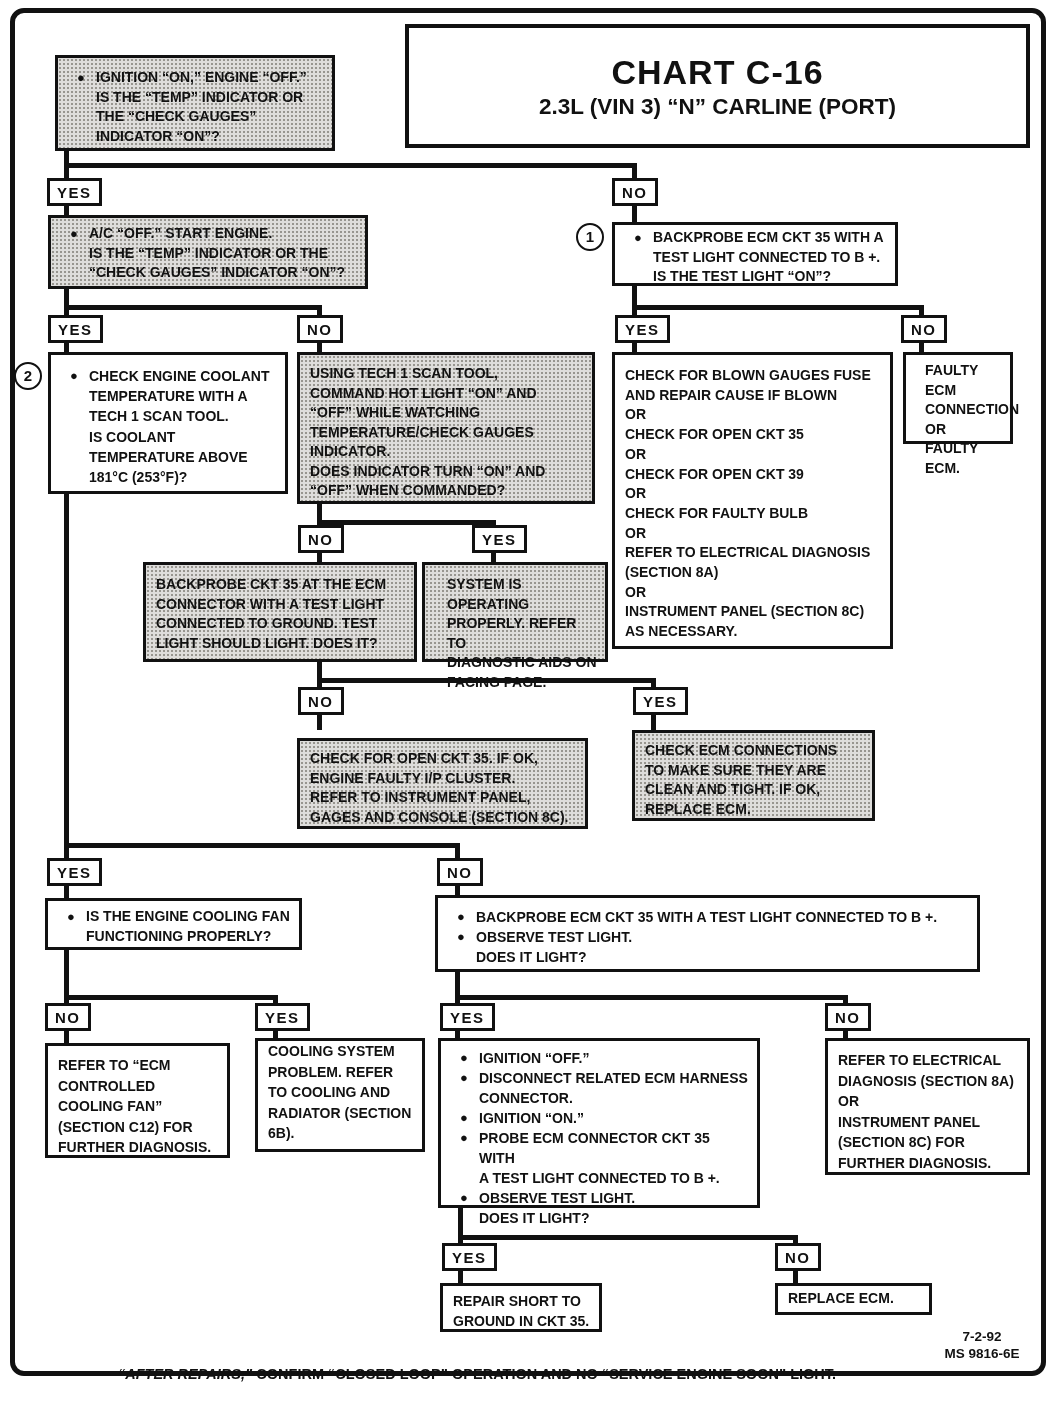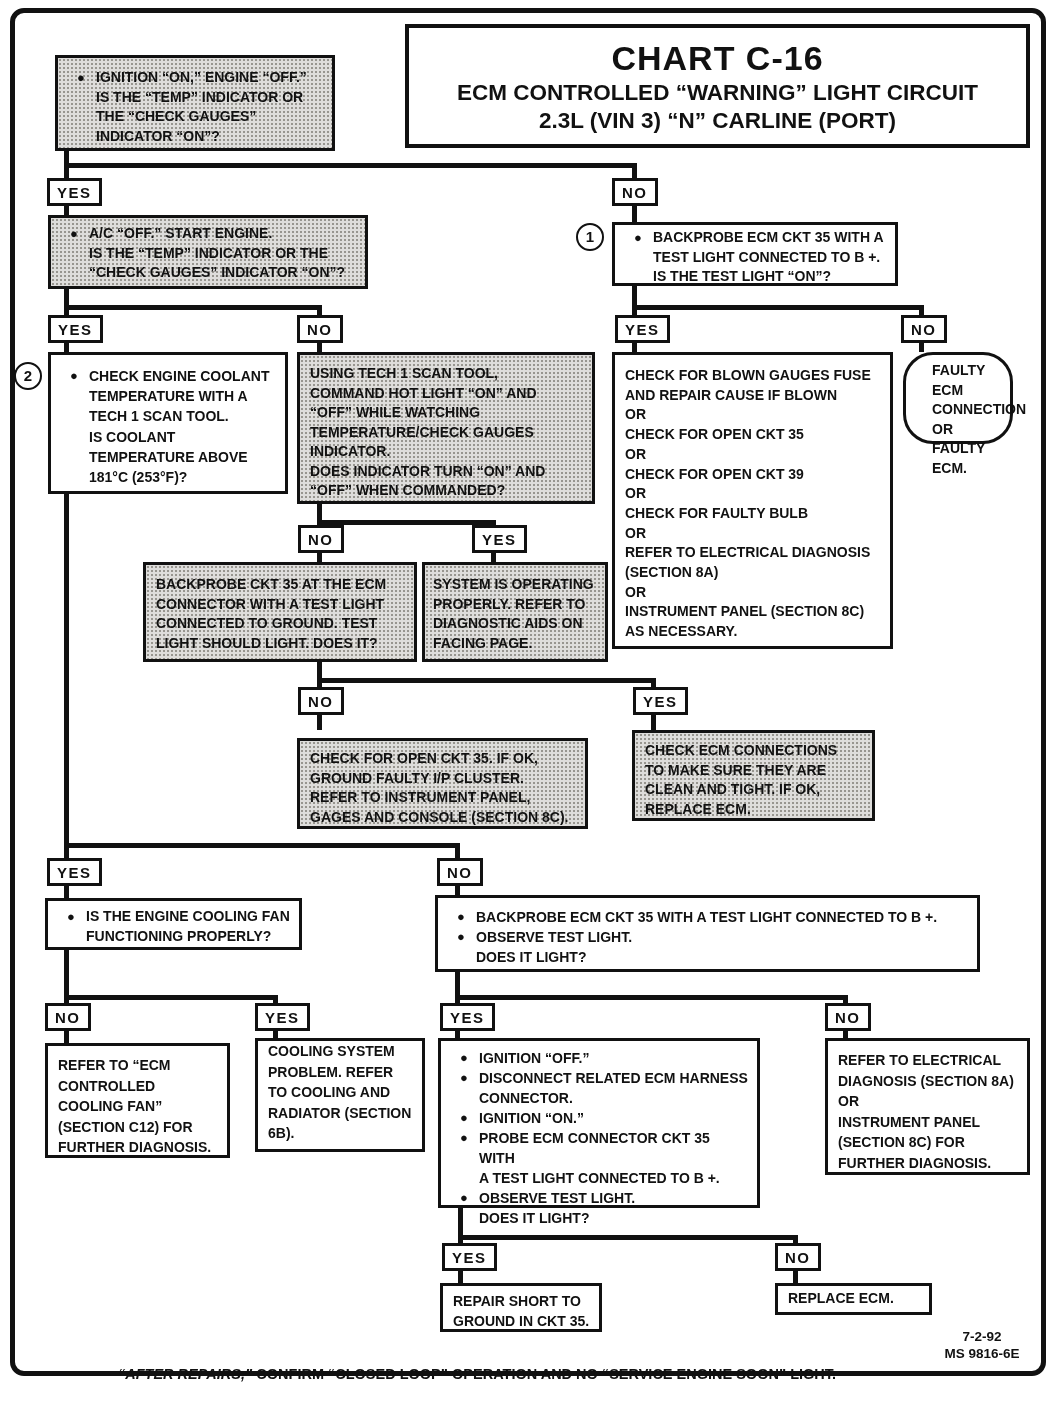--- a/index.html
+++ b/index.html
@@ -80,21 +80,20 @@
   <div class="line" style="left:273px;top:995px;width:5px;height:43px;"></div>
   <div class="line" style="left:455px;top:972px;width:5px;height:66px;"></div>
   <div class="line" style="left:455px;top:995px;width:393px;height:5px;"></div>
   <div class="line" style="left:843px;top:995px;width:5px;height:43px;"></div>
   <div class="line" style="left:458px;top:1208px;width:5px;height:75px;"></div>
   <div class="line" style="left:458px;top:1235px;width:340px;height:5px;"></div>
   <div class="line" style="left:793px;top:1235px;width:5px;height:48px;"></div>
 
   <div class="titlebox">
     <div class="t1">CHART C-16</div>
-    <div class="t2">ECM CONTROLLED “WARNING” LIGHT CIRCUIT</div>
     <div class="t2">2.3L  (VIN 3)  “N”  CARLINE  (PORT)</div>
   </div>
 
   <div class="circ" style="left:576px;top:223px;">1</div>
   <div class="circ" style="left:14px;top:362px;">2</div>
 
   <div class="box shaded" style="left:55px;top:55px;width:280px;height:96px;padding-top:10px;">
       <div class="ln">
         <span class="blt">●</span>
         <span class="lt">IGNITION “ON,” ENGINE “OFF.”</span>
@@ -226,21 +225,21 @@
       <div class="ln">
         <span class="lt">OR</span>
       </div>
       <div class="ln">
         <span class="lt">INSTRUMENT PANEL (SECTION 8C)</span>
       </div>
       <div class="ln">
         <span class="lt">AS NECESSARY.</span>
       </div>
     </div>
-  <div class="box no-gutter" style="left:903px;top:352px;width:110px;height:92px;padding-left:26px;border-radius:30px;">
+  <div class="box no-gutter" style="left:903px;top:352px;width:110px;height:92px;padding-left:19px;">
       <div class="ln">
         <span class="lt">FAULTY ECM</span>
       </div>
       <div class="ln">
         <span class="lt">CONNECTION</span>
       </div>
       <div class="ln">
         <span class="lt">OR</span>
       </div>
       <div class="ln">
@@ -254,40 +253,40 @@
       <div class="ln">
         <span class="lt">CONNECTOR WITH A TEST LIGHT</span>
       </div>
       <div class="ln">
         <span class="lt">CONNECTED TO GROUND.  TEST</span>
       </div>
       <div class="ln">
         <span class="lt">LIGHT SHOULD LIGHT.  DOES IT?</span>
       </div>
     </div>
-  <div class="box shaded no-gutter" style="left:422px;top:562px;width:186px;height:100px;padding-top:10px;padding-left:8px;">
+  <div class="box shaded no-gutter" style="left:422px;top:562px;width:186px;height:100px;padding-top:10px;padding-left:22px;">
       <div class="ln">
         <span class="lt">SYSTEM IS OPERATING</span>
       </div>
       <div class="ln">
         <span class="lt">PROPERLY.  REFER TO</span>
       </div>
       <div class="ln">
         <span class="lt">DIAGNOSTIC AIDS ON</span>
       </div>
       <div class="ln">
         <span class="lt">FACING PAGE.</span>
       </div>
     </div>
   <div class="box shaded no-gutter" style="left:297px;top:730px;width:291px;height:91px;padding-top:8px;padding-left:10px;margin-top:8px;">
       <div class="ln">
         <span class="lt">CHECK FOR OPEN CKT 35.  IF OK,</span>
       </div>
       <div class="ln">
-        <span class="lt">GROUND FAULTY I/P CLUSTER.</span>
+        <span class="lt">ENGINE FAULTY I/P CLUSTER.</span>
       </div>
       <div class="ln">
         <span class="lt">REFER TO INSTRUMENT PANEL,</span>
       </div>
       <div class="ln">
         <span class="lt">GAGES AND CONSOLE (SECTION 8C).</span>
       </div>
     </div>
   <div class="box shaded no-gutter" style="left:632px;top:730px;width:243px;height:91px;padding-top:8px;padding-left:10px;">
       <div class="ln">

